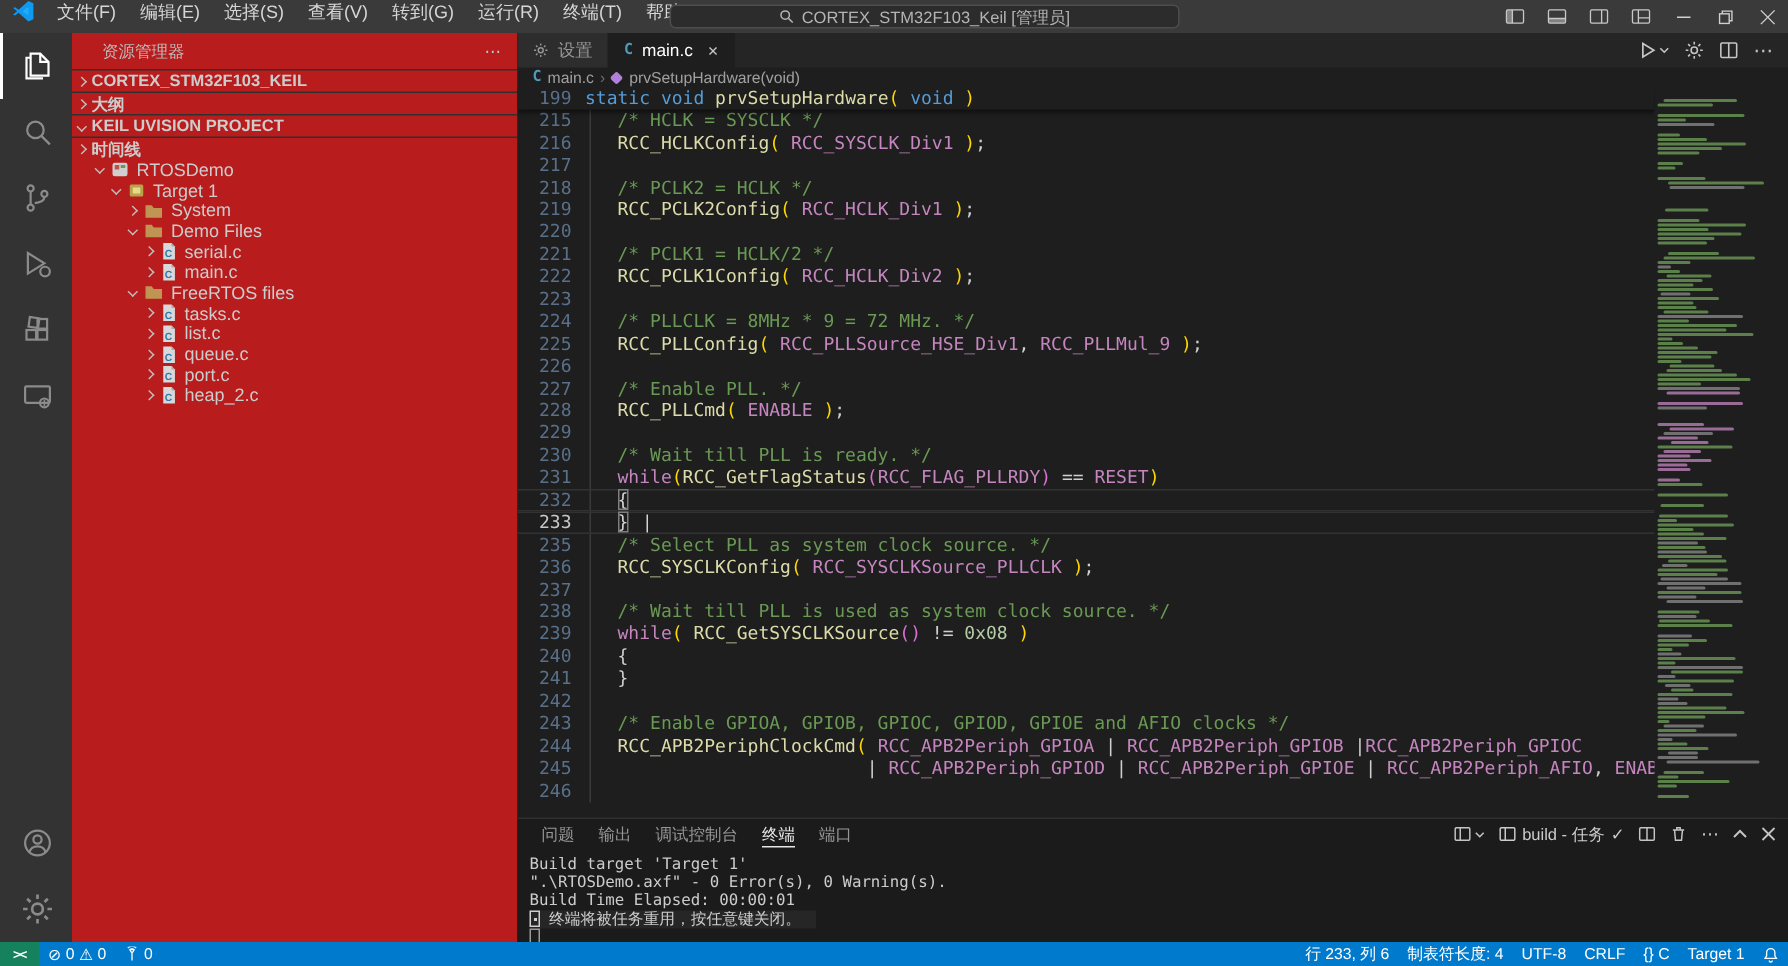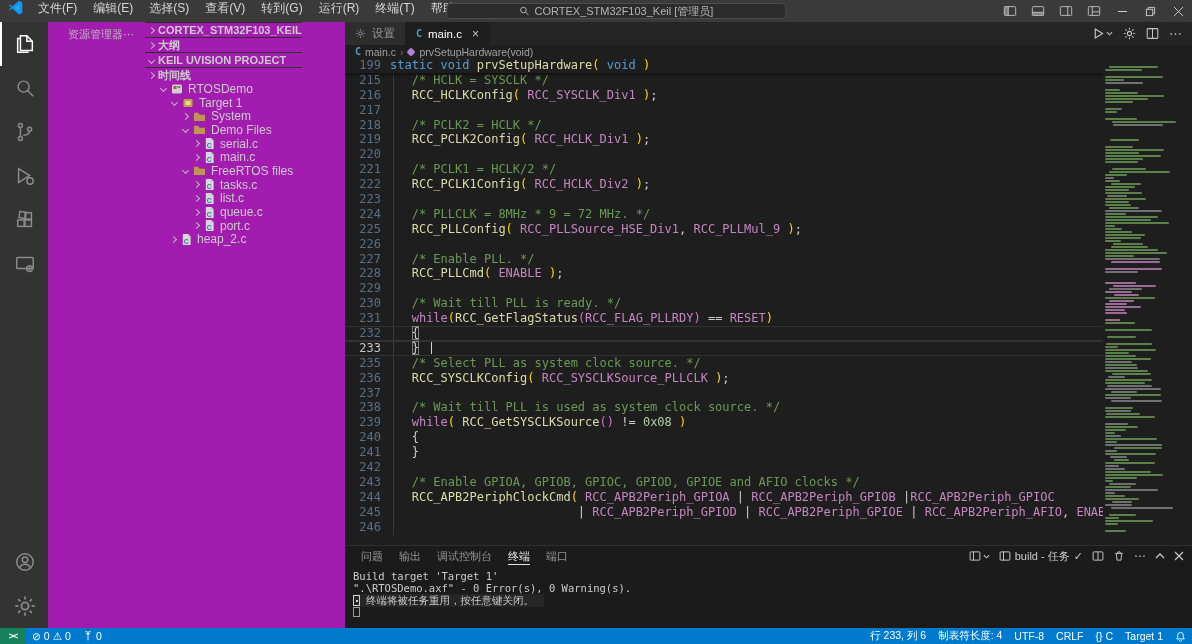--- a/index.html
+++ b/index.html
@@ -17,21 +17,21 @@
     justify-content:center;gap:5px;color:#b4b4b4;font-size:11px}
   .tb-right{margin-left:auto;display:flex;align-items:center;height:100%}
   .tb-ic{width:28px;height:22px;display:flex;align-items:center;justify-content:center;color:#c8c8c8}
   
   .main{display:flex;height:606px}
   .activitybar{width:48px;background:#333333;display:flex;flex-direction:column;align-items:center;flex:none}
   .ab-item{width:48px;height:44px;display:flex;align-items:center;justify-content:center;color:#8b8b8b;border-left:2px solid transparent}
   .ab-item.active{color:#ffffff;border-left:2px solid #ffffff}
   .ab-bottom{margin-top:auto;width:100%}
   
-  .sidebar{width:297px;background:#a21caf;flex:none;display:flex;flex-direction:row;font-size:12px;overflow:hidden}
+  .sidebar{width:297px;background:#b91c1c;flex:none;display:flex;flex-direction:column;font-size:12px;overflow:hidden}
   .sb-title{height:24px;display:flex;align-items:center;padding:0 10px 0 20px;font-size:11px;color:#bbbbbb}
   .sb-title .more{margin-left:auto;color:#c5c5c5;letter-spacing:1px}
   .sb-section{height:15px;display:flex;align-items:center;gap:4px;padding-left:4px;border-top:1px solid #303031;
     font-size:11px;font-weight:bold;color:#cccccc}
   .chev{width:5px;height:5px;border-right:1.2px solid #bdbdbd;border-bottom:1.2px solid #bdbdbd;flex:none}
   .chev.right{transform:rotate(-45deg)}
   .chev.down{transform:rotate(45deg)}
   .tree{overflow:hidden}
   .tree-row{height:13.7px;display:flex;align-items:center;gap:5px;color:#cccccc;font-size:12px;white-space:nowrap}
   .tree-row .ticon{flex:none;display:flex}
@@ -367,21 +367,21 @@
             <span class="chev right"></span>
             <span class="ticon">
               <svg width="11" height="13" viewBox="0 0 12 14">
                 <path d="M2 1h6l2.5 2.5V13H2z" fill="#d8d8d8"></path>
                 <path d="M8 1v2.5h2.5" fill="#a8a8a8"></path>
                 <text x="3" y="11.5" font-size="7.5" font-weight="bold" fill="#2a7ab0" font-family="sans-serif">C</text>
               </svg>
             </span>
             <span>port.c</span>
           </div>
-          <div class="tree-row" style="padding-left: 26px;">
+          <div class="tree-row" style="padding-left: 49px;">
             <span class="chev right"></span>
             <span class="ticon">
               <svg width="11" height="13" viewBox="0 0 12 14">
                 <path d="M2 1h6l2.5 2.5V13H2z" fill="#d8d8d8"></path>
                 <path d="M8 1v2.5h2.5" fill="#a8a8a8"></path>
                 <text x="3" y="11.5" font-size="7.5" font-weight="bold" fill="#2a7ab0" font-family="sans-serif">C</text>
               </svg>
             </span>
             <span>heap_2.c</span>
           </div>
@@ -695,20 +695,21 @@
               <svg width="10" height="10" viewBox="0 0 10 10" stroke="currentColor" stroke-width="1.2">
                 <line x1="1" y1="1" x2="9" y2="9"></line>
                 <line x1="9" y1="1" x2="1" y2="9"></line>
               </svg>
             </span>
         </div>
       </div>
       <div class="terminal" id="terminal">
           <div>Build target 'Target 1'</div>
           <div>".\RTOSDemo.axf" - 0 Error(s), 0 Warning(s).</div>
+          <div>Build Time Elapsed:  00:00:01</div>
           <div class="tmsg">
             <span class="blockcur">
               <i></i>
             </span>
             <span>终端将被任务重用，按任意键关闭。</span>
           </div>
           <div><span class="hollowcur" style="display:inline-block"></span></div>
         </div>
     </div>
   </div>

